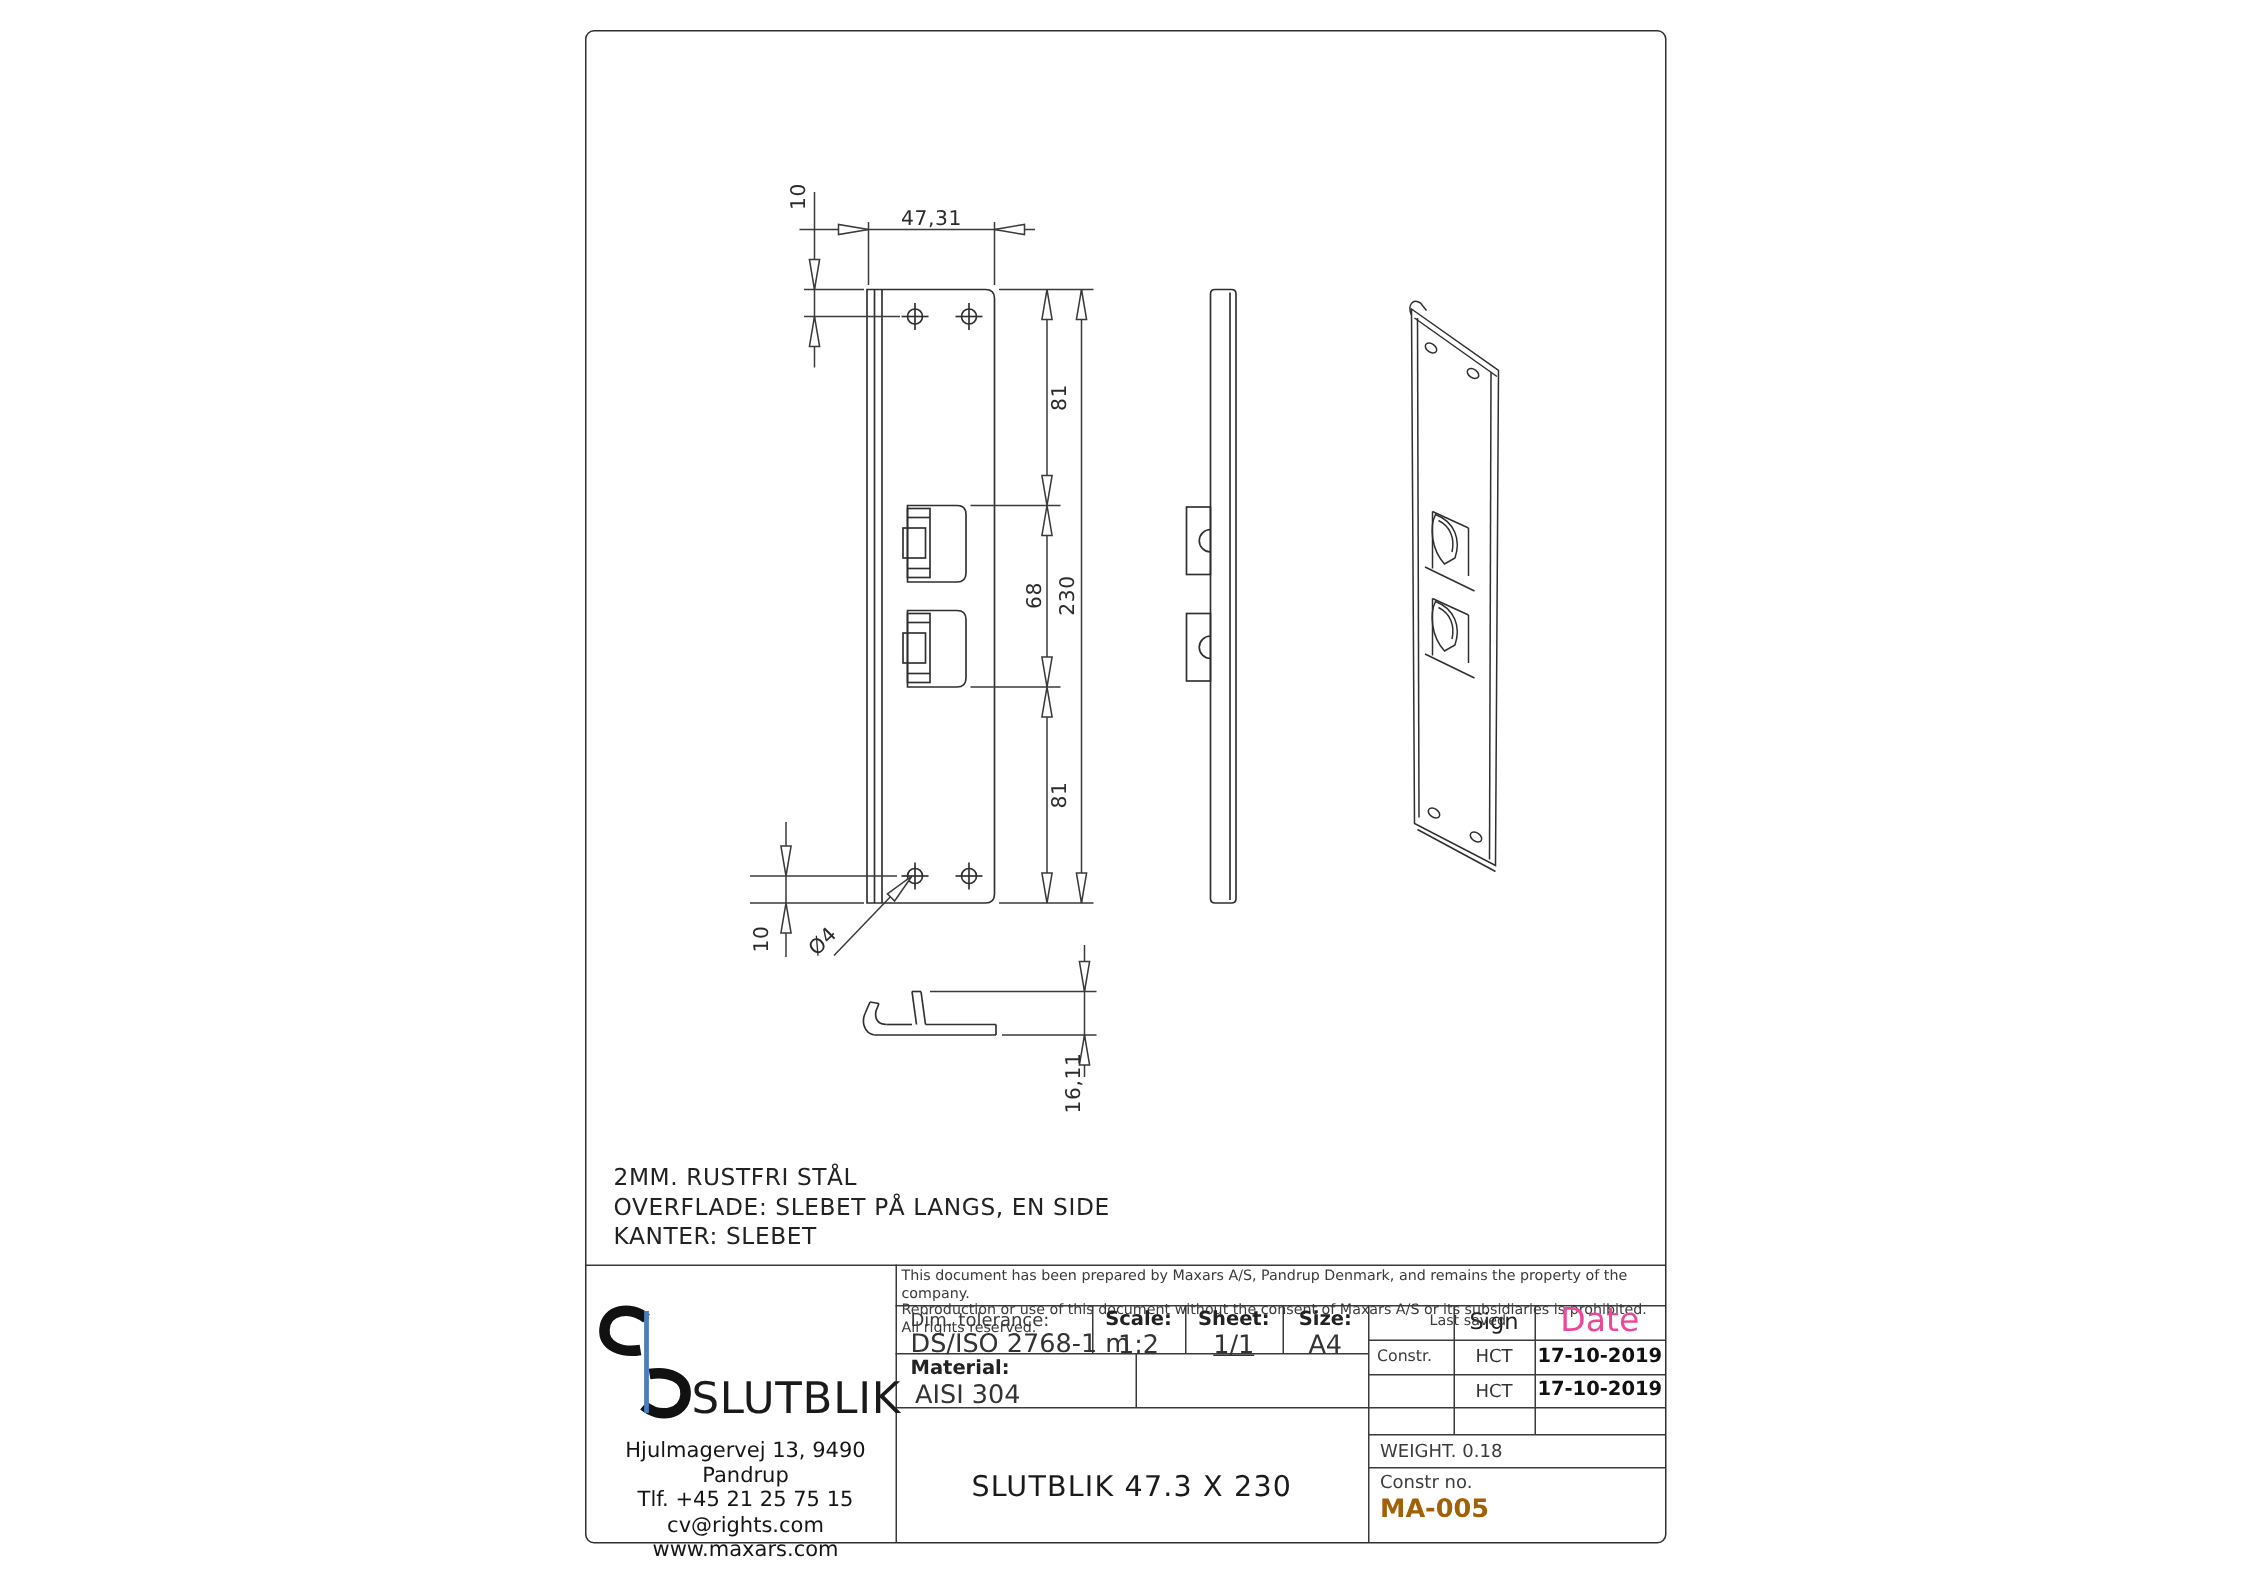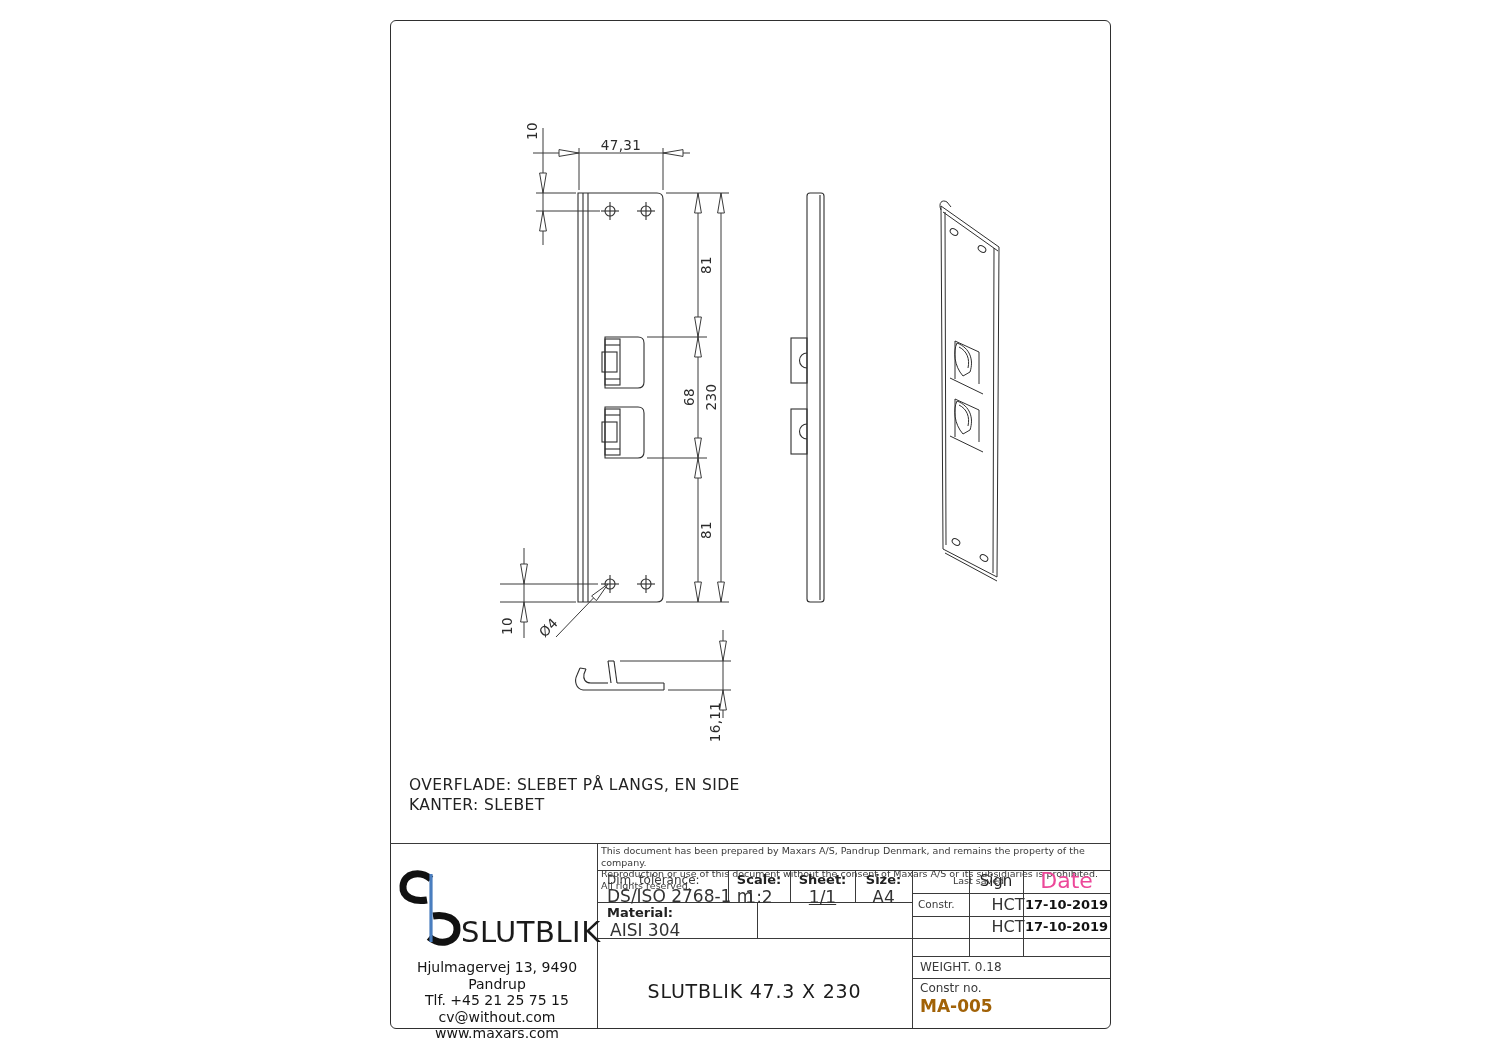--- a/index.html
+++ b/index.html
@@ -17,21 +17,21 @@
   
   .small-label{font-size:12px;color:#3a3a3a;}
   .cell-value{font-size:17px;color:#333;}
   .bold-label{font-size:13px;font-weight:600;color:#222;}
   #disclaimer{left:601px;top:845px;width:505px;font-size:9.5px;line-height:11.5px;color:#3a3a3a;}
   .ctr{text-align:center;}
   #part-title{left:597px;top:980px;width:315px;text-align:center;font-size:19px;letter-spacing:0.8px;color:#1b1b1b;}
   #logo-text{left:461px;top:915px;font-size:29px;letter-spacing:0.5px;color:#1a1a1a;}
   #address{left:397px;top:959px;width:200px;text-align:center;font-size:14px;line-height:16.5px;color:#151515;}
   .rt-label{font-size:10.5px;color:#3a3a3a;}
-  .rt-sign{font-size:16px;color:#333;padding-left:12px;}
+  .rt-sign{font-size:12px;color:#333;}
   .rt-date{font-size:13px;font-weight:700;color:#111;}
 </style>
 </head>
 <body>
 
 <div id="sheet-border" class="abs"></div>
 
 <svg width="1500" height="1060" viewBox="0 0 1500 1060">
 
   <g stroke="#2f2f2f" stroke-width="1.1" fill="none">
@@ -180,20 +180,21 @@
     <text class="dimtxt" x="690" y="397" text-anchor="middle" dominant-baseline="middle" transform="rotate(-90 690 397)">68</text>
     <text class="dimtxt" x="712" y="397" text-anchor="middle" dominant-baseline="middle" transform="rotate(-90 712 397)">230</text>
     <text class="dimtxt" x="707" y="530" text-anchor="middle" dominant-baseline="middle" transform="rotate(-90 707 530)">81</text>
     <text class="dimtxt" x="508" y="626" text-anchor="middle" dominant-baseline="middle" transform="rotate(-90 508 626)">10</text>
     <text class="dimtxt" x="549" y="628" text-anchor="middle" dominant-baseline="middle" transform="rotate(-45 549 628)">Ø4</text>
     <text class="dimtxt" x="716" y="722" text-anchor="middle" dominant-baseline="middle" transform="rotate(-90 716 722)">16,11</text>
   </g>
 </svg>
 
 <div id="notes" class="abs">
+  <div>2MM. RUSTFRI STÅL</div>
   <div>OVERFLADE: SLEBET PÅ LANGS, EN SIDE</div>
   <div>KANTER: SLEBET</div>
 </div>
 
 <div>
   <div class="abs tl hl" style="left:390px;top:843px;width:720px;"></div>
   <div class="abs tl hl" style="left:597px;top:870px;width:513px;"></div>
   <div class="abs tl hl" style="left:912px;top:893px;width:198px;"></div>
   <div class="abs tl hl" style="left:597px;top:902px;width:315px;"></div>
   <div class="abs tl hl" style="left:912px;top:916px;width:198px;"></div>
@@ -250,15 +251,15 @@
 
 <svg class="abs" style="left:398px;top:866px;" width="64" height="84" viewBox="0 0 64 84">
   <path d="M 33,13 C 22,4 6,7 5,20 C 4,32 17,36 29,34" stroke="#111111" stroke-width="7" fill="none"></path>
   <path d="M 31,71 C 42,80 58,77 59,64 C 60,52 47,48 35,50" stroke="#111111" stroke-width="7" fill="none"></path>
   <line x1="33" y1="8" x2="33" y2="76" stroke="#4a7ebf" stroke-width="3.2"></line>
 </svg>
 <div id="logo-text" class="abs">SLUTBLIK</div>
 <div id="address" class="abs">
   <div>Hjulmagervej 13, 9490 Pandrup</div>
   <div>Tlf. +45 21 25 75 15</div>
-  <div>cv@without.com</div>
+  <div>cv@rights.com</div>
   <div>www.maxars.com</div>
 </div>
 
 </body></html>

